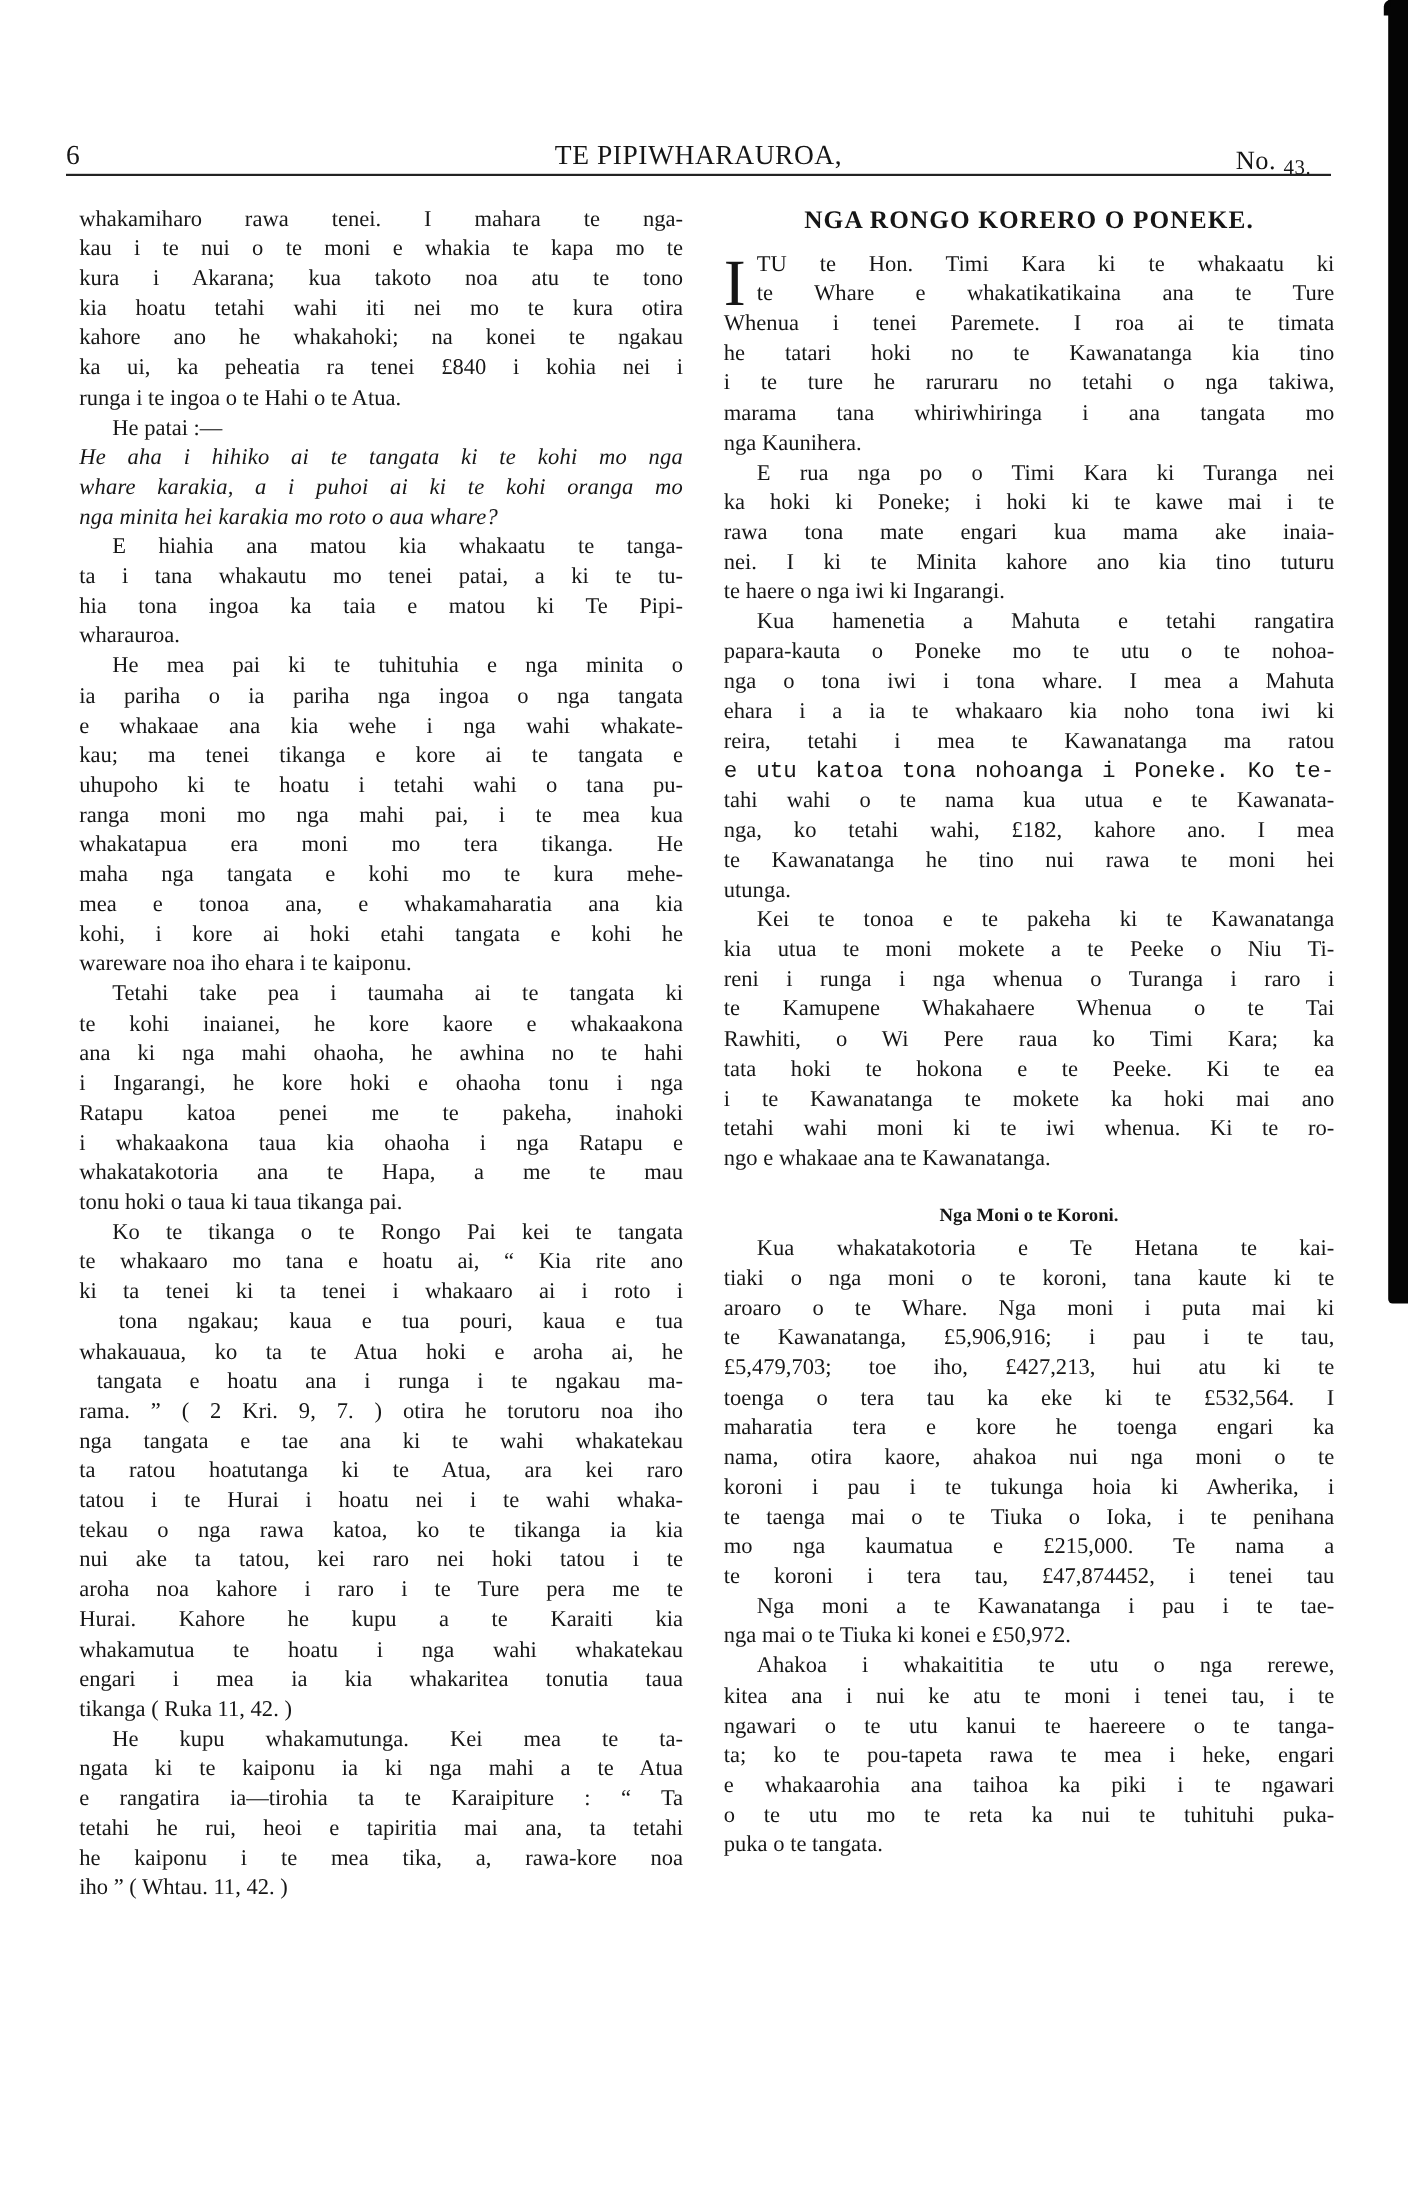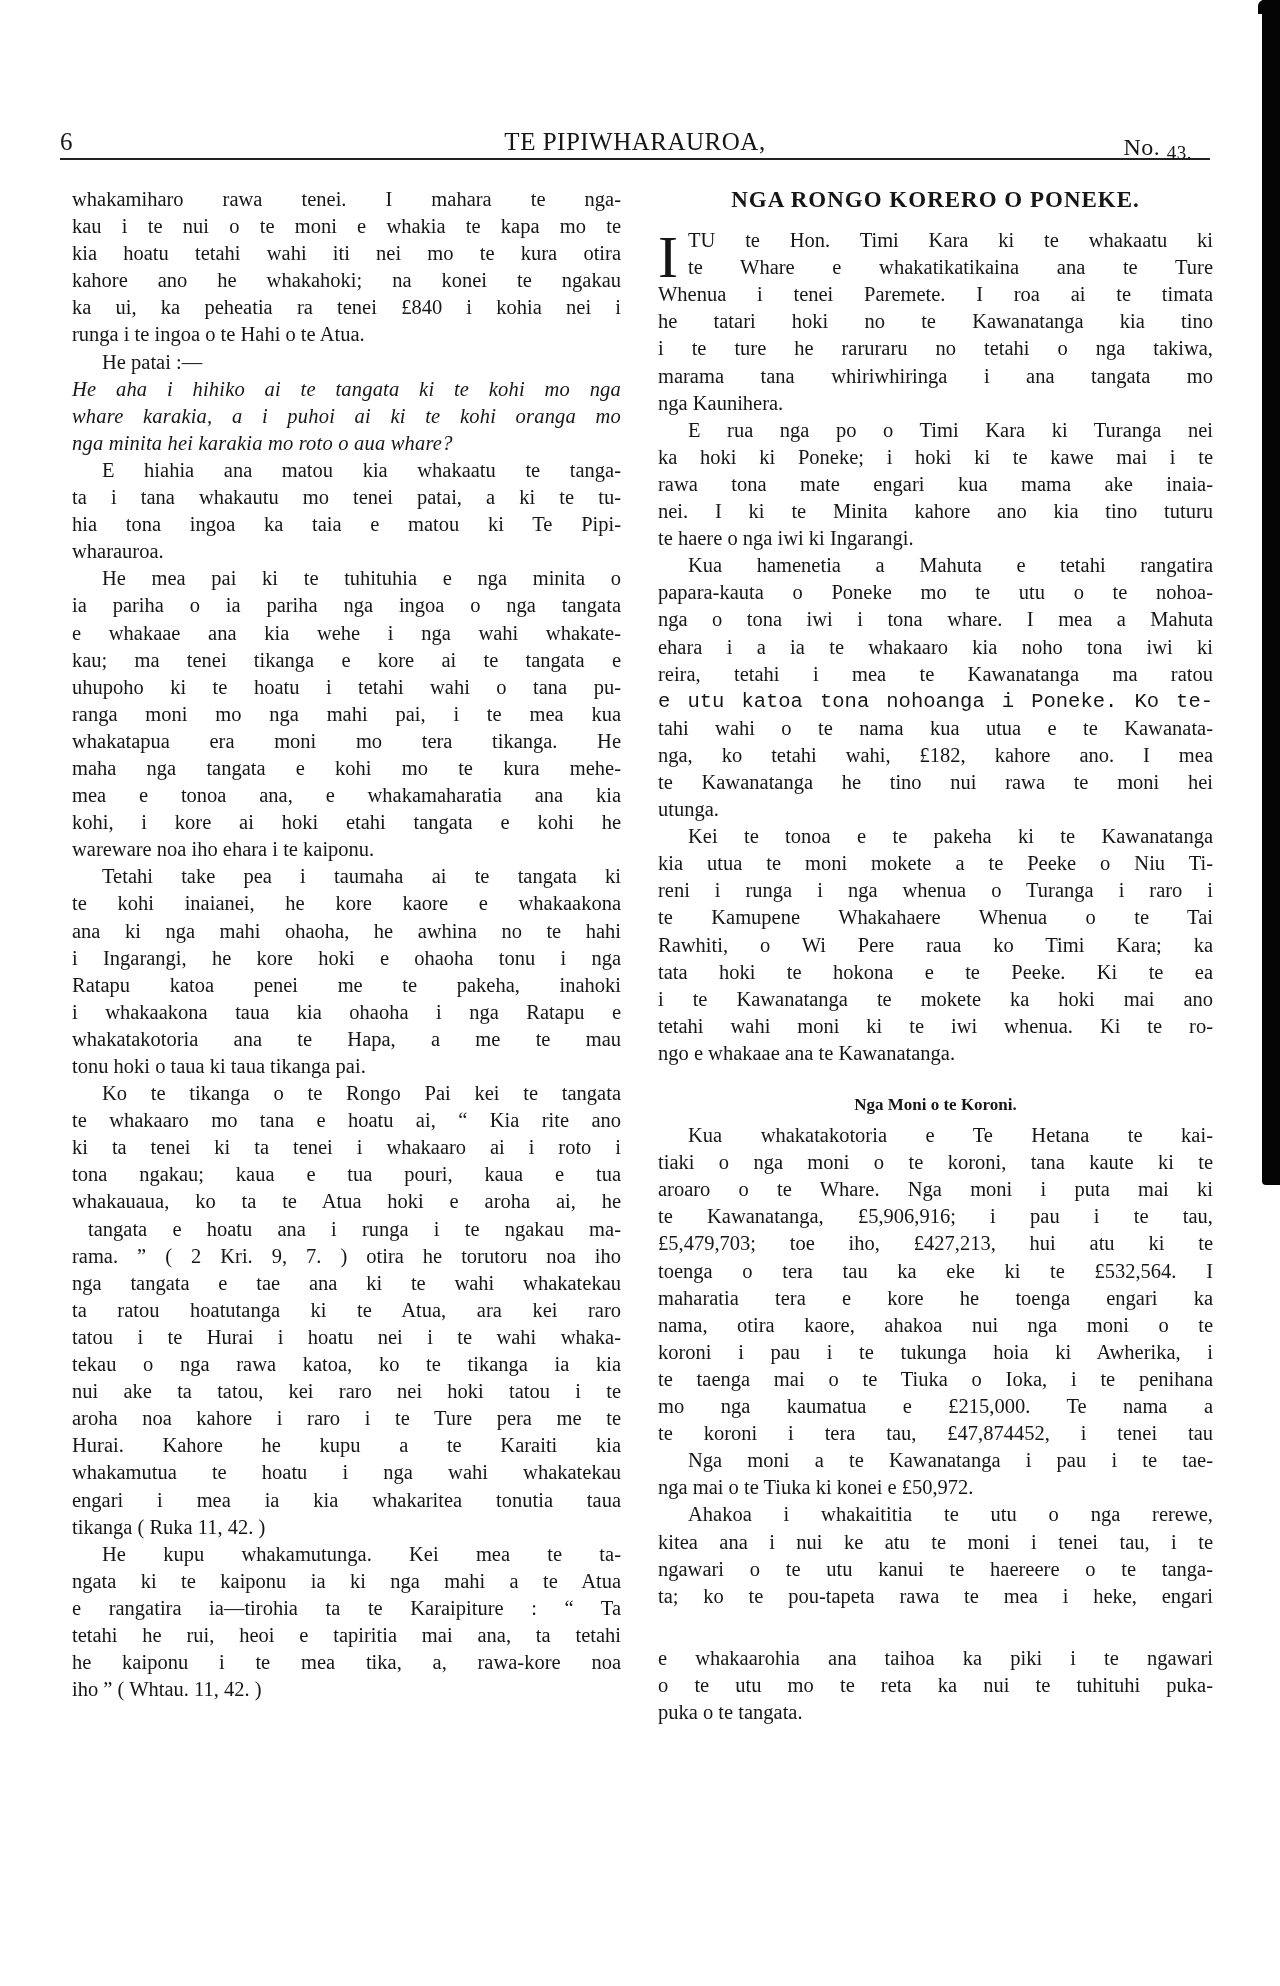--- a/index.html
+++ b/index.html
@@ -52,20 +52,21 @@
 <div class="header">
   <span class="page-num">6</span>
   <span class="title">TE PIPIWHARAUROA,</span>
   <span class="issue"><span>No.</span> <span class="num">43.</span></span>
 </div>
 
 <div class="col col-left" id="left-col">
     <p>
       <span class="line">whakamiharo rawa tenei.  I mahara te nga-</span>
       <span class="line">kau i te nui o te moni e whakia te kapa mo te</span>
+      <span class="line">kura i Akarana; kua takoto noa atu te tono</span>
       <span class="line">kia hoatu tetahi wahi iti nei mo te kura otira</span>
       <span class="line">kahore ano he whakahoki; na konei te ngakau</span>
       <span class="line">ka ui, ka peheatia ra tenei £840 i kohia nei i</span>
       <span class="line last">runga i te ingoa o te Hahi o te Atua.</span>
     </p>
     <p class="indent">
       <span class="line last">He patai :—</span>
     </p>
     <p class="italic">
       <span class="line">He aha i hihiko ai te tangata ki te kohi mo nga</span>
@@ -98,21 +99,21 @@
       <span class="line" style="text-indent: 0px;">i Ingarangi, he kore hoki e ohaoha tonu i nga</span>
       <span class="line" style="text-indent: 0px;">Ratapu katoa penei me te pakeha, inahoki</span>
       <span class="line" style="text-indent: 0px;">i whakaakona taua kia ohaoha i nga Ratapu e</span>
       <span class="line" style="text-indent: 0px;">whakatakotoria ana te Hapa, a me te mau</span>
       <span class="line last" style="text-indent: 0px;">tonu hoki o taua ki taua tikanga pai.</span>
     </p>
     <p class="indent">
       <span class="line">Ko te tikanga o te Rongo Pai kei te tangata</span>
       <span class="line" style="text-indent: 0px;">te whakaaro mo tana e hoatu ai, “ Kia rite ano</span>
       <span class="line" style="text-indent: 0px;">ki ta tenei ki ta tenei i whakaaro ai i roto i</span>
-      <span class="line" style="text-indent: 0px;">tona ngakau; kaua e tua pouri, kaua e tua</span>
+      <span class="line" style="text-indent: 0px; margin-left: 36px;">tona ngakau; kaua e tua pouri, kaua e tua</span>
       <span class="line" style="text-indent: 0px;">whakauaua, ko ta te Atua hoki e aroha ai, he</span>
       <span class="line" style="text-indent: 0px; margin-left: 16px;">tangata e hoatu ana i runga i te ngakau ma-</span>
       <span class="line" style="text-indent: 0px;">rama. ” ( 2 Kri. 9, 7. ) otira he torutoru noa iho</span>
       <span class="line" style="text-indent: 0px;">nga tangata e tae ana ki te wahi whakatekau</span>
       <span class="line" style="text-indent: 0px;">ta ratou hoatutanga ki te Atua, ara kei raro</span>
       <span class="line" style="text-indent: 0px;">tatou i te Hurai i hoatu nei i te wahi whaka-</span>
       <span class="line" style="text-indent: 0px;">tekau o nga rawa katoa, ko te tikanga ia kia</span>
       <span class="line" style="text-indent: 0px;">nui ake ta tatou, kei raro nei hoki tatou i te</span>
       <span class="line" style="text-indent: 0px;">aroha noa kahore i raro i te Ture pera me te</span>
       <span class="line" style="text-indent: 0px;">Hurai.   Kahore he kupu a te Karaiti kia</span>
@@ -192,18 +193,18 @@
       </p>
       <p class="indent">
         <span class="line">Nga moni a te Kawanatanga i pau i te tae-</span>
         <span class="line last" style="text-indent: 0px;">nga mai o te Tiuka ki konei e £50,972.</span>
       </p>
       <p class="indent">
         <span class="line">Ahakoa i whakaititia te utu o nga rerewe,</span>
         <span class="line" style="text-indent: 0px;">kitea ana i nui ke atu te moni i tenei tau, i te</span>
         <span class="line" style="text-indent: 0px;">ngawari o te utu kanui te haereere o te tanga-</span>
         <span class="line" style="text-indent: 0px;">ta; ko te pou-tapeta rawa te mea i heke, engari</span>
-        <span class="line" style="text-indent: 0px; margin-top: 35px;">e whakaarohia ana taihoa ka piki i te ngawari</span>
+        <span class="line" style="text-indent: 0px;">e whakaarohia ana taihoa ka piki i te ngawari</span>
         <span class="line" style="text-indent: 0px;">o te utu mo te reta ka nui te tuhituhi puka-</span>
         <span class="line last" style="text-indent: 0px;">puka o te tangata.</span>
       </p>
     </div>
 </div>
 
 </body></html>

